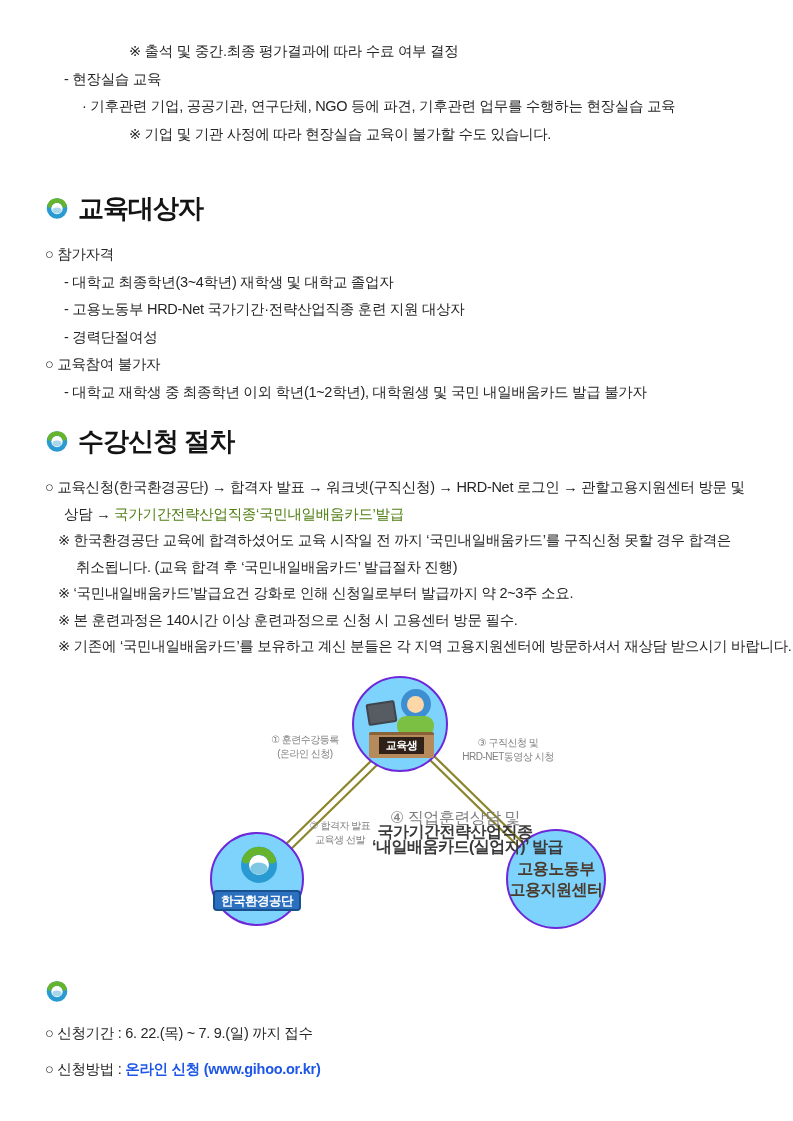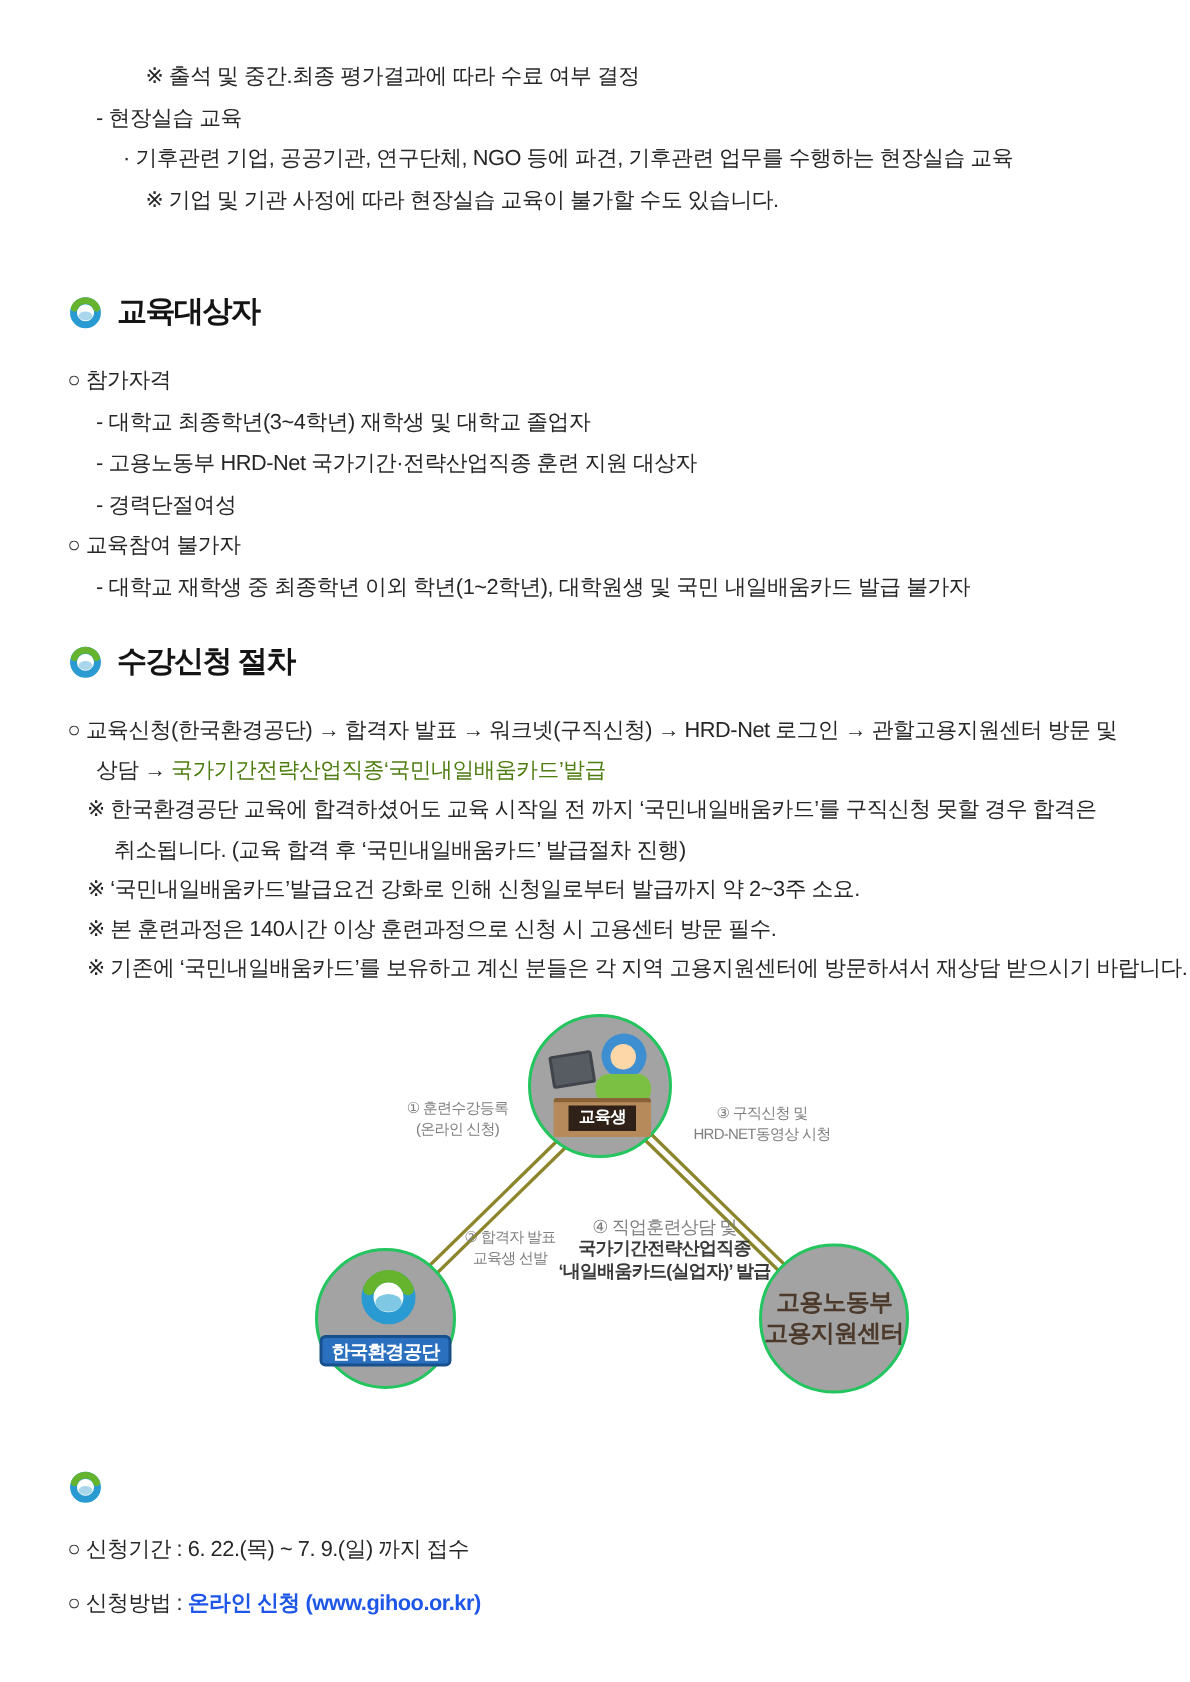--- a/index.html
+++ b/index.html
@@ -15,31 +15,31 @@
   }
   .t{
     margin:0;
     font-size:14.5px;
     line-height:27.5px;
     height:27.5px;
     letter-spacing:-0.3px;
     white-space:nowrap;
     color:#262626;
   }
-  .ind-a{margin-left:52px;}
+  .ind-a{margin-left:84px;}
   .ind-b{margin-left:19px;}
   .ind-c{margin-left:37px;}
   .ind-d{margin-left:13px;}
   .ind-e{margin-left:19px;}
   .ind-f{margin-left:31px;}
   .proc .t{line-height:26.5px;height:26.5px;}
   .heading{
     margin:0;
     display:flex;align-items:center;gap:9px;
-    font-size:20px;font-weight:bold;color:#141414;
+    font-size:26px;font-weight:bold;color:#141414;
     letter-spacing:-1px;line-height:30px;height:30px;
   }
   .h1{margin-top:45px;}
   .h2{margin-top:20px;}
   .h3{margin-top:28px;}
   .mt-list{margin-top:18px;}
   .mt-proc{margin-top:18px;}
   .mt-m1{margin-top:14px;}
   .mt-m2{margin-top:9px;}
   .red{color:#4d7c0f;font-weight:normal;}
@@ -48,21 +48,21 @@
 
   
   .diagram{
     position:relative;
     margin-left:-45px;margin-top:16px;
     width:793px;height:272px;
   }
   .dg-lines{position:absolute;left:0;top:0;}
   .circle{
     position:absolute;border-radius:50%;
-    background:#a3a3a3;border:2px solid #22c55e;
+    background:#7dd3fc;border:2px solid #6d28d9;
     box-sizing:border-box;
   }
   .c-student{left:352px;top:0;width:96px;height:96px;}
   .c-keco{left:210px;top:156px;width:94px;height:94px;}
   .c-moel{left:506px;top:153px;width:100px;height:100px;}
   .c-moel .moel-text{
     margin-top:27px;text-align:center;
     font-size:16px;font-weight:800;color:#4b3a2c;
     line-height:21px;letter-spacing:-0.5px;
   }
@@ -82,21 +82,21 @@
     letter-spacing:-0.5px;box-sizing:border-box;
   }
   .dg-label{
     position:absolute;text-align:center;
     font-size:10px;line-height:14.5px;color:#7f7f7f;letter-spacing:-0.5px;
     white-space:nowrap;
   }
   .lbl1{left:245px;top:57px;width:120px;}
   .lbl2{left:280px;top:143px;width:120px;}
   .lbl3{left:443px;top:60px;width:130px;}
-  .lbl4{left:360px;top:135px;width:166px;font-size:12px;}
+  .lbl4{left:372px;top:135px;width:166px;font-size:16px;}
   .dg-bold{color:#3a3a3a;font-weight:bold;}
 </style>
 </head>
 <body>
 
 <div class="page">
 
   <p class="t ind-a">※ 출석 및 중간.최종 평가결과에 따라 수료 여부 결정</p>
   <p class="t ind-b">- 현장실습 교육</p>
   <p class="t ind-c">· 기후관련 기업, 공공기관, 연구단체, NGO 등에 파견, 기후관련 업무를 수행하는 현장실습 교육</p>

